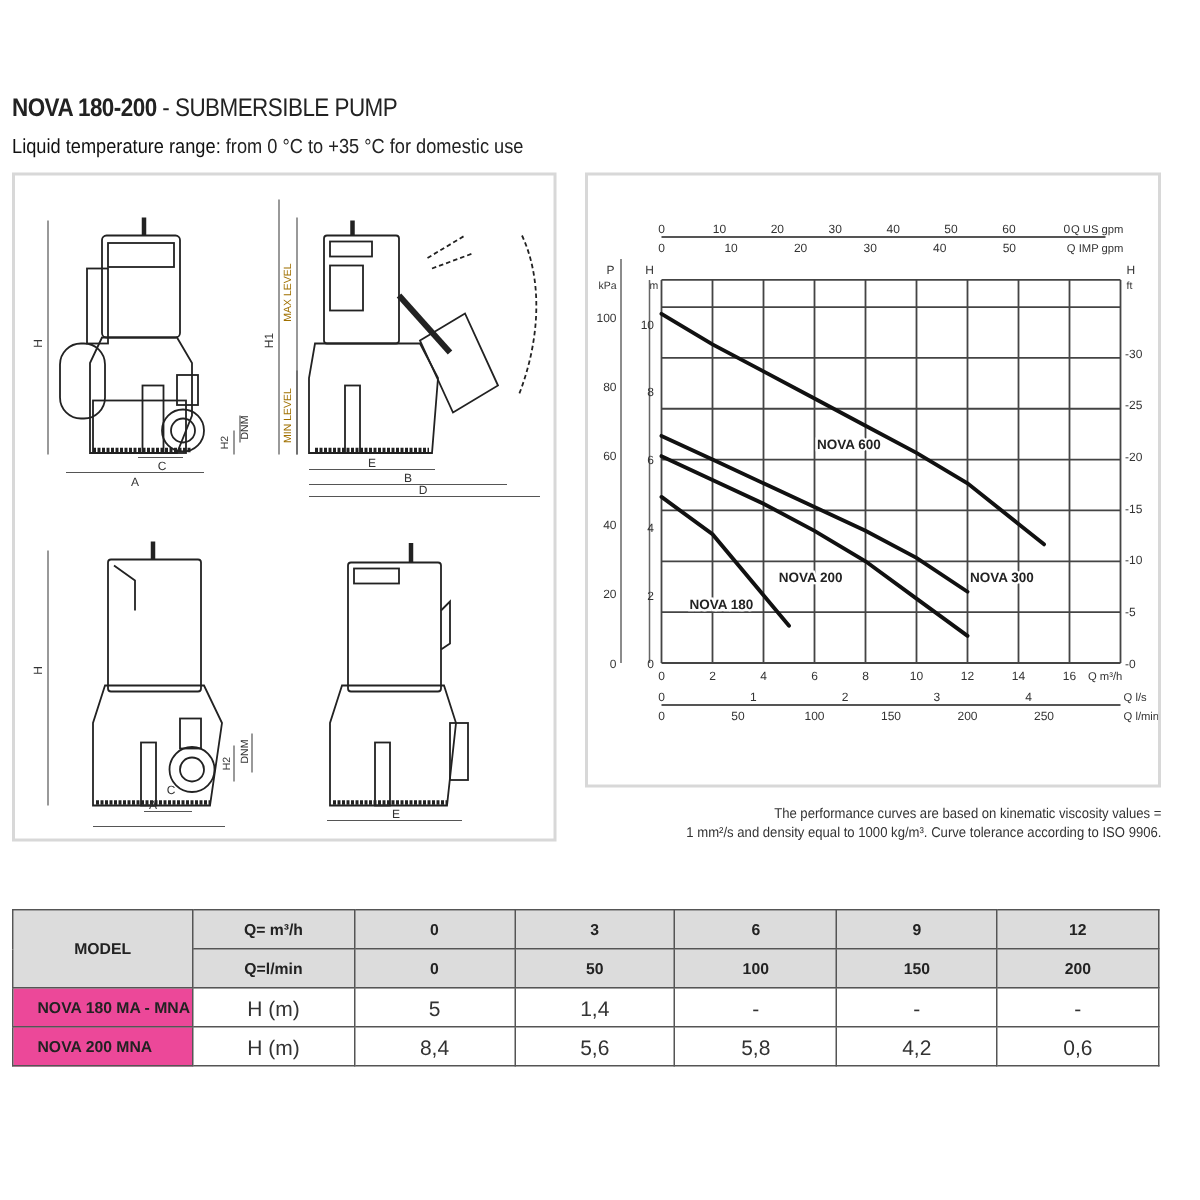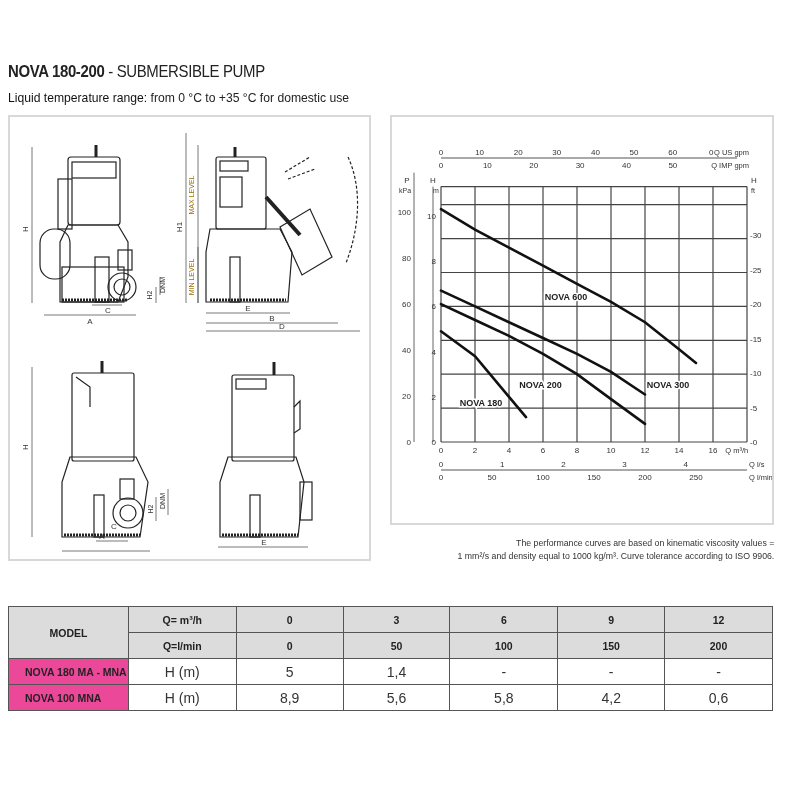--- a/index.html
+++ b/index.html
@@ -261,22 +261,22 @@
   <tr>
     <td class="model">NOVA 180 MA - MNA</td>
     <td class="light">H (m)</td>
     <td class="light">5</td>
     <td class="light">1,4</td>
     <td class="light">-</td>
     <td class="light">-</td>
     <td class="light">-</td>
   </tr>
   <tr>
-    <td class="model">NOVA 100 MNA</td>
+    <td class="model">NOVA 200 MNA</td>
     <td class="light">H (m)</td>
-    <td class="light">8,9</td>
+    <td class="light">8,4</td>
     <td class="light">5,6</td>
     <td class="light">5,8</td>
     <td class="light">4,2</td>
     <td class="light">0,6</td>
   </tr>
 </tbody>
   </table>
 
 </body></html>

